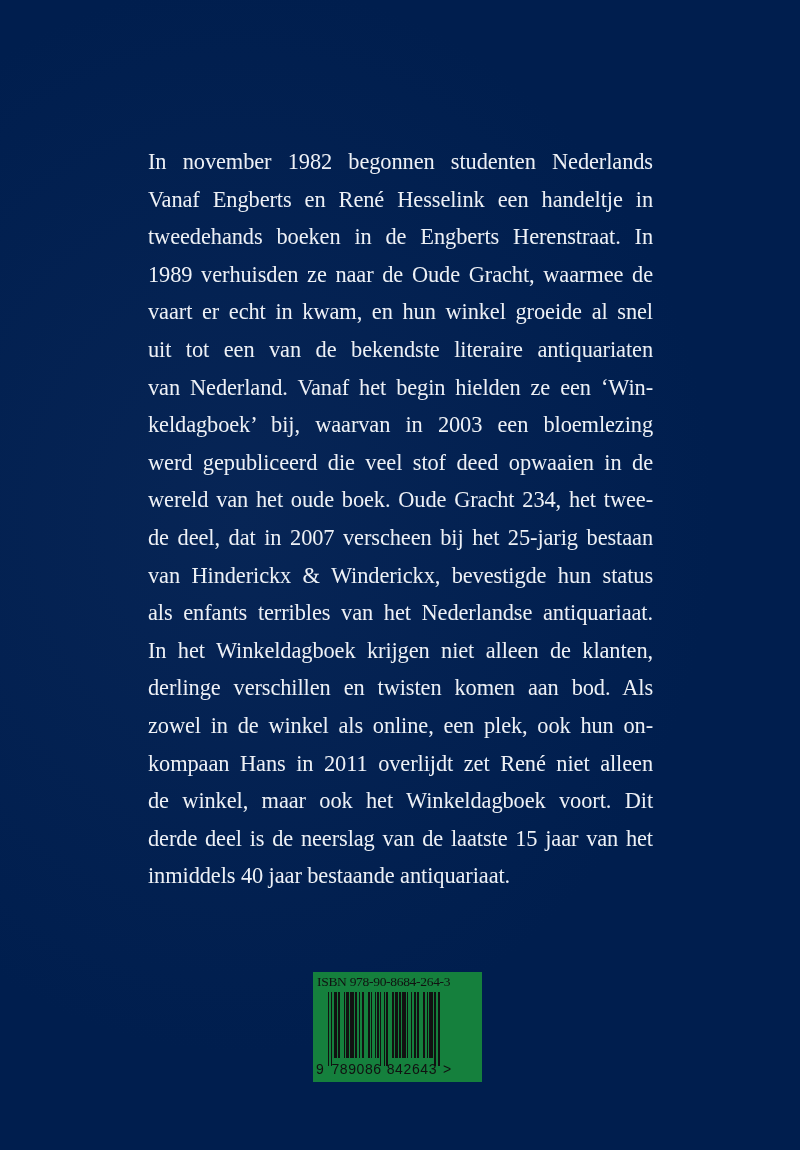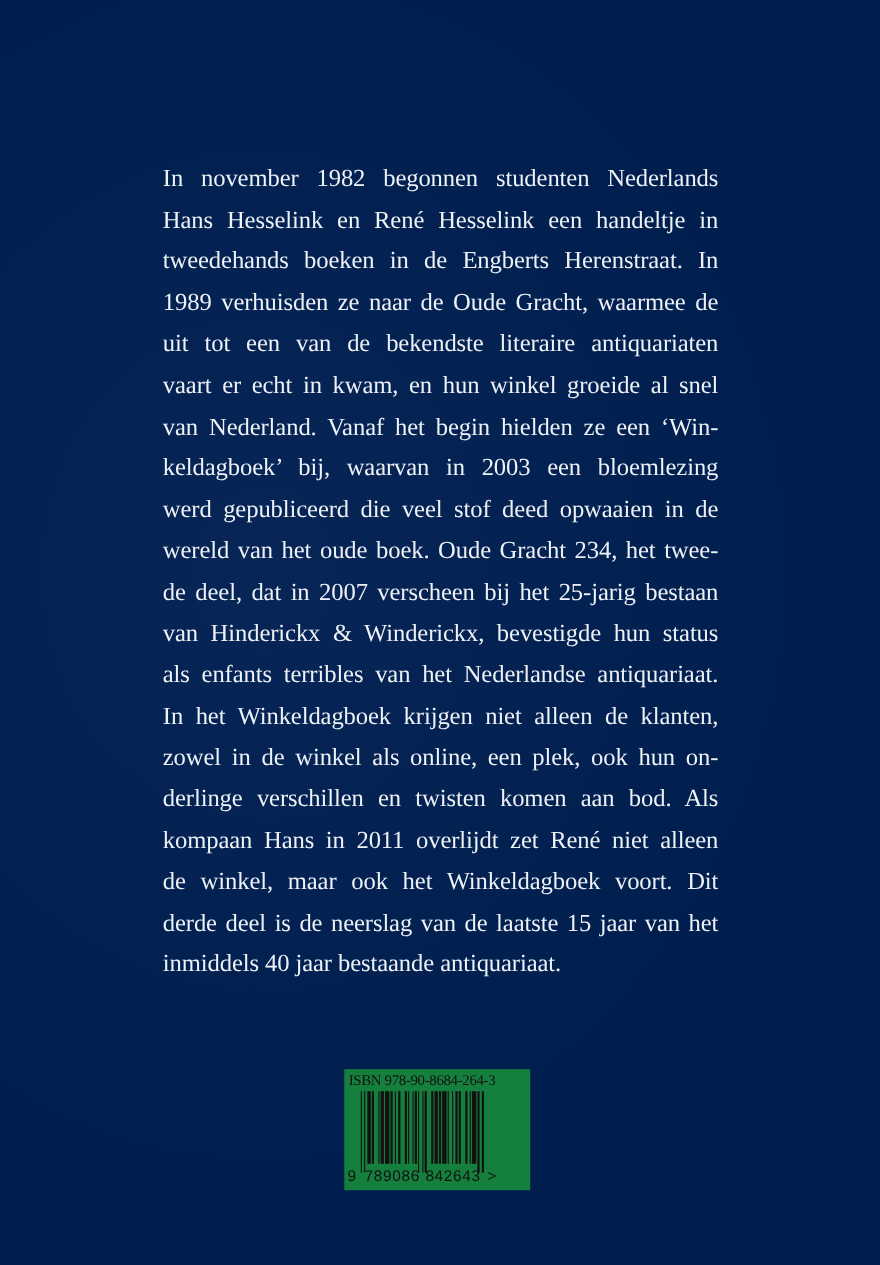--- a/index.html
+++ b/index.html
@@ -56,35 +56,35 @@
     }
     .digits .lead { margin-right: 7px; }
     .digits .mid { margin-right: 5px; }
     .digits .arrow { margin-left: 6px; }
   </style>
 </head>
 <body>
 
 <div class="blurb" id="blurb">
     <span class="line"><span>In november 1982 begonnen studenten Nederlands</span></span>
-    <span class="line"><span>Hans Hesselink en René Hesselink een handeltje in</span></span>
+    <span class="line"><span>Vanaf Engberts en René Hesselink een handeltje in</span></span>
     <span class="line"><span>tweedehands boeken in de Engberts Herenstraat. In</span></span>
     <span class="line"><span>1989 verhuisden ze naar de Oude Gracht, waarmee de</span></span>
+    <span class="line"><span>vaart er echt in kwam, en hun winkel groeide al snel</span></span>
     <span class="line"><span>uit tot een van de bekendste literaire antiquariaten</span></span>
-    <span class="line"><span>vaart er echt in kwam, en hun winkel groeide al snel</span></span>
     <span class="line"><span>van Nederland. Vanaf het begin hielden ze een ‘Win-</span></span>
     <span class="line"><span>keldagboek’ bij, waarvan in 2003 een bloemlezing</span></span>
     <span class="line"><span>werd gepubliceerd die veel stof deed opwaaien in de</span></span>
     <span class="line"><span>wereld van het oude boek. </span><span class="ital">Oude Gracht 234</span><span>, het twee-</span></span>
     <span class="line"><span>de deel, dat in 2007 verscheen bij het 25-jarig bestaan</span></span>
     <span class="line"><span>van Hinderickx &amp; Winderickx, bevestigde hun status</span></span>
     <span class="line"><span>als enfants terribles van het Nederlandse antiquariaat.</span></span>
     <span class="line"><span>In het Winkeldagboek krijgen niet alleen de klanten,</span></span>
+    <span class="line"><span>derlinge verschillen en twisten komen aan bod. Als</span></span>
     <span class="line"><span>zowel in de winkel als online, een plek, ook hun on-</span></span>
-    <span class="line"><span>derlinge verschillen en twisten komen aan bod. Als</span></span>
     <span class="line"><span>kompaan Hans in 2011 overlijdt zet René niet alleen</span></span>
     <span class="line"><span>de winkel, maar ook het Winkeldagboek voort. Dit</span></span>
     <span class="line"><span>derde deel is de neerslag van de laatste 15 jaar van het</span></span>
     <span class="line last"><span>inmiddels 40 jaar bestaande antiquariaat.</span></span>
   </div>
 
 <div class="barcode-box">
   <div class="isbn-label">ISBN 978-90-8684-264-3</div>
   <div class="bars" id="bars">
       <div class="bar long" style="width: 1.3px;"></div>

